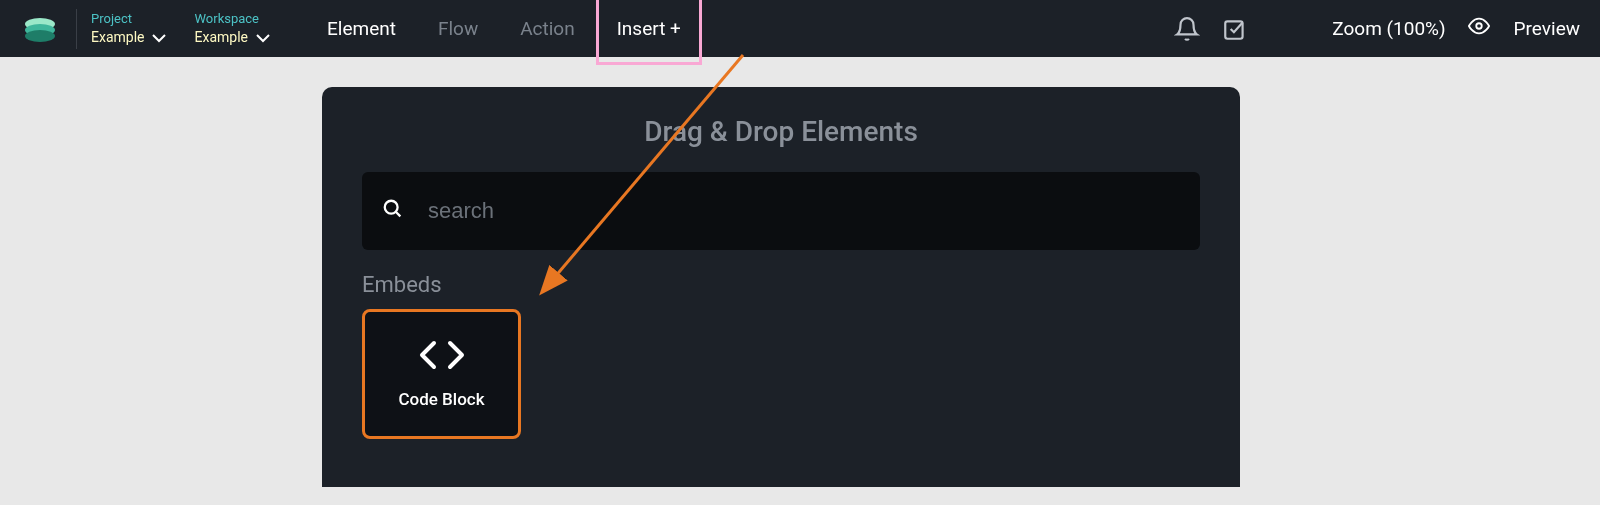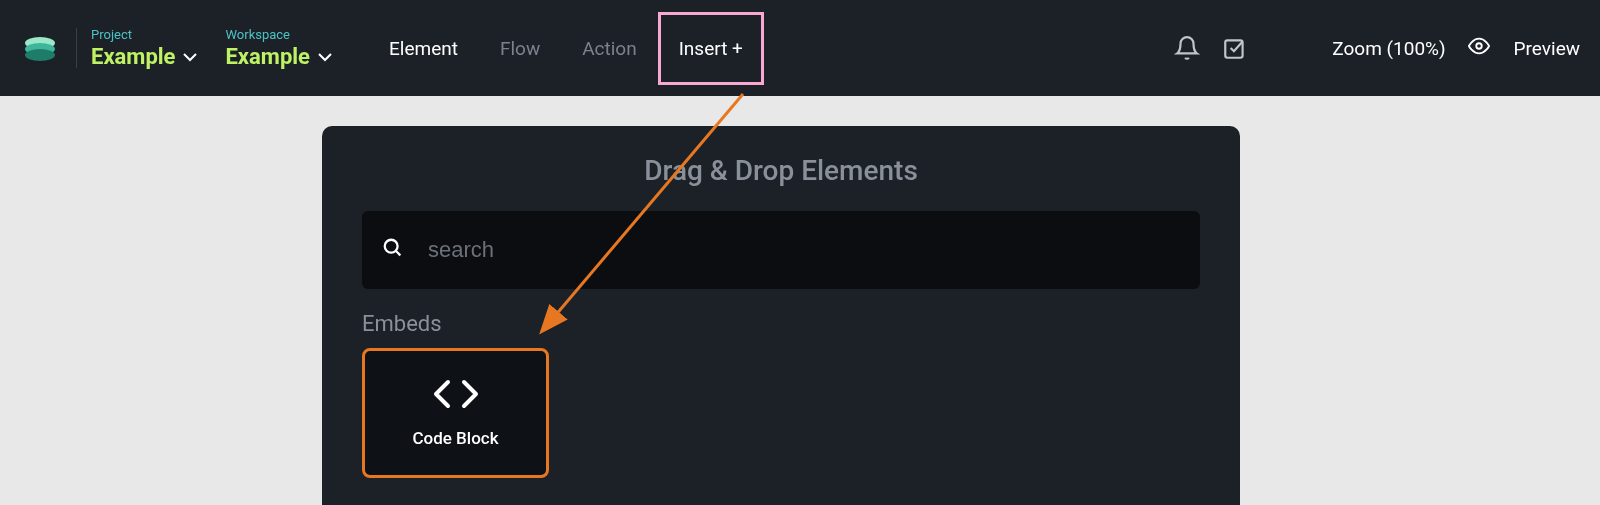--- a/index.html
+++ b/index.html
@@ -1,45 +1,45 @@
 <!DOCTYPE html>
 <html><head>
 <meta charset="utf-8">
 <style>
   * { box-sizing: border-box; margin: 0; padding: 0; }
   html, body { width: 1600px; height: 505px; font-family: -apple-system, BlinkMacSystemFont, "Segoe UI", Roboto, sans-serif; background: #e8e8e8; overflow: hidden; }
   
-  .topbar { display: flex; align-items: center; height: 96px; background: #1c2128; color: #fff; padding: 16px 20px; position: relative; z-index: 10; }
+  .topbar { display: flex; align-items: center; height: 57px; background: #1c2128; color: #fff; padding: 16px 20px; position: relative; z-index: 10; }
   .logo { width: 40px; height: 40px; display: flex; align-items: center; justify-content: center; margin-right: 12px; }
   .divider { width: 1px; height: 40px; background: #3a3f47; margin: 0 14px 0 4px; }
   .crumb { display: flex; flex-direction: column; margin-right: 28px; }
   .crumb-label { font-size: 13px; color: #4cc2c5; margin-bottom: 2px; font-weight: 400; }
   .crumb-value-row { display: flex; align-items: center; gap: 8px; }
-  .crumb-value { font-size: 22px; font-weight: 700; color: #bef264; }
+  .crumb-value { font-size: 14px; font-weight: 400; color: #fef9c3; }
   .chevron { color: #fff; }
   
   .nav { display: flex; align-items: center; gap: 0; margin-left: 8px; }
   .nav-item { font-size: 19px; padding: 22px 18px; color: #fff; cursor: pointer; border: 3px solid transparent; }
   .nav-item.muted { color: #7a828c; }
   .nav-item.highlight { border: 3px solid #f9a8d4; }
   
   .spacer { flex: 1; }
   .right-actions { display: flex; align-items: center; gap: 22px; }
   .icon-btn { color: #c0c5cc; cursor: pointer; display: flex; align-items: center; }
   .zoom-text { font-size: 19px; color: #fff; margin-left: 62px; }
   .preview-btn { display: flex; align-items: center; gap: 24px; font-size: 19px; color: #fff; cursor: pointer; }
   
   .stage { position: relative; width: 100%; height: calc(505px - 75px); background: #e8e8e8; }
   .panel { position: absolute; left: 322px; top: 30px; width: 918px; height: 400px; background: #1c2128; border-radius: 10px 10px 0 0; padding: 28px 40px; }
   .panel-title { text-align: center; font-size: 28px; color: #8a9099; font-weight: 500; margin-bottom: 24px; }
   .search-row { display: flex; align-items: center; background: #0b0d10; border-radius: 6px; height: 78px; padding: 0 20px; gap: 24px; margin-bottom: 22px; }
   .search-input { flex: 1; background: transparent; border: none; outline: none; color: #fff; font-size: 22px; }
   .search-input::placeholder { color: #6b7179; }
   .section-label { font-size: 22px; color: #8a9099; margin-bottom: 12px; }
-  .tile { width: 187px; height: 130px; background: #0e1116; border-radius: 8px; display: flex; flex-direction: column; align-items: center; justify-content: center; gap: 14px; border: 3px solid #e87722; cursor: grab; }
+  .tile { width: 159px; height: 130px; background: #0e1116; border-radius: 8px; display: flex; flex-direction: column; align-items: center; justify-content: center; gap: 14px; border: 3px solid #e87722; cursor: grab; }
   .tile-label { font-size: 17px; color: #fff; font-weight: 500; }
   
   .arrow-svg { position: absolute; left: 525px; top: -4px; pointer-events: none; z-index: 20; }
 </style>
 </head>
 <body>
 
 <div class="topbar">
   <div class="logo">
     <svg width="36" height="30" viewBox="0 0 36 30">

